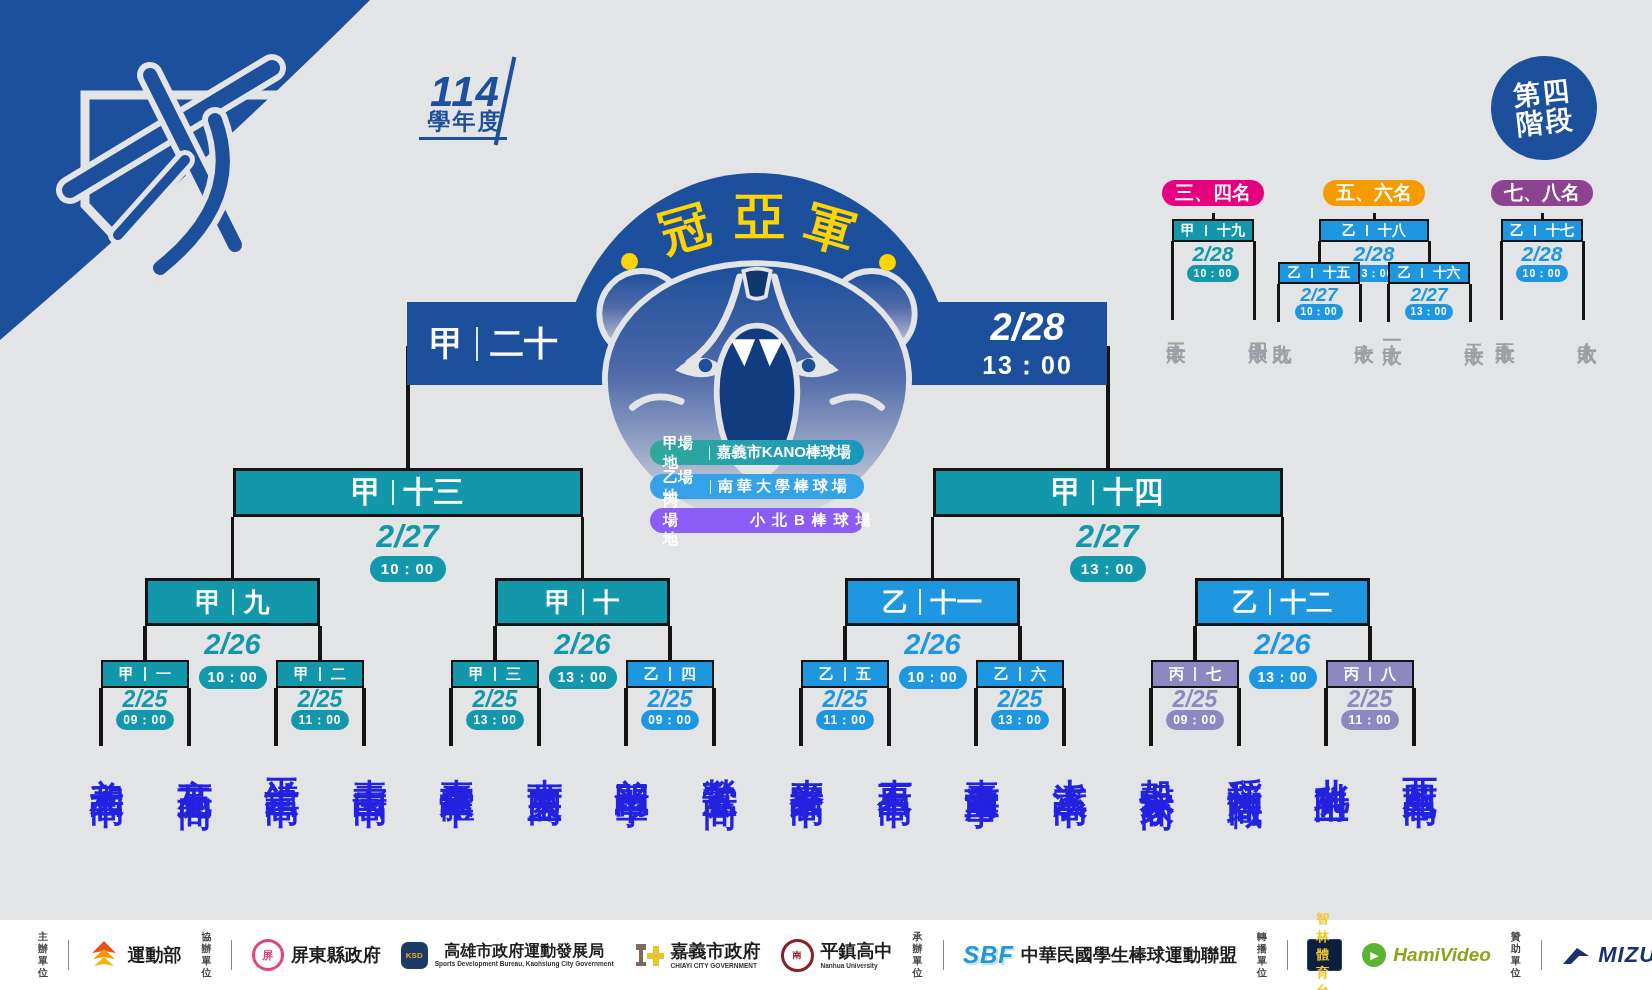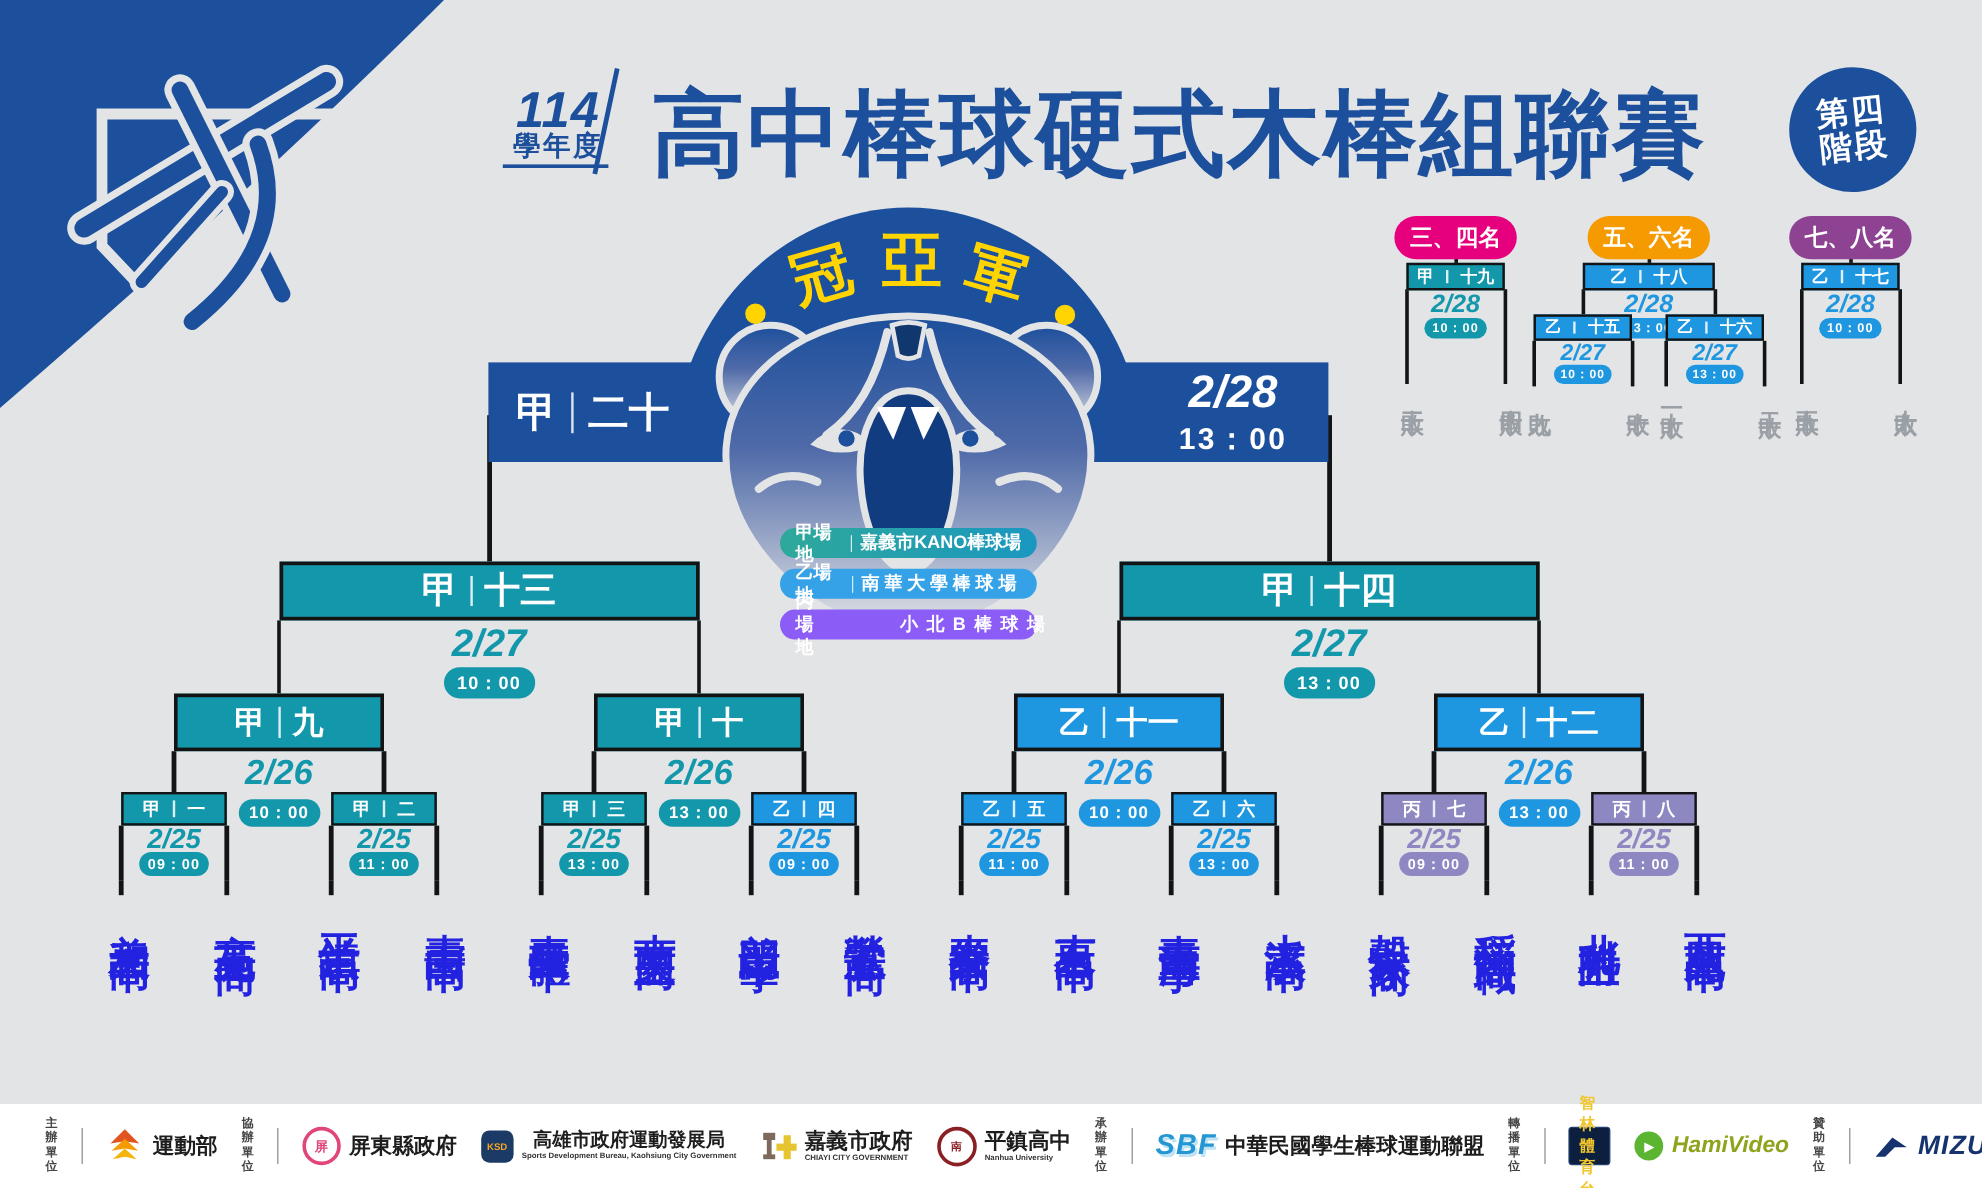--- a/index.html
+++ b/index.html
@@ -46,21 +46,21 @@
     border:3px solid #141414;box-sizing:border-box;z-index:2;}
   .hdr .sep{display:inline-block;width:2px;background:rgba(255,255,255,.85);margin:0 10px;height:60%;}
   .vline{position:absolute;background:#141414;z-index:1;}
   .mdate{position:absolute;text-align:center;font-weight:900;font-style:italic;z-index:2;}
   .pill{position:absolute;border-radius:999px;color:#fff;font-weight:900;display:flex;align-items:center;
     justify-content:center;letter-spacing:1px;z-index:2;}
   .vteam{position:absolute;writing-mode:vertical-rl;text-orientation:upright;color:#2222e0;font-weight:900;
     font-size:35px;line-height:1;letter-spacing:5px;}
   .vloser{position:absolute;writing-mode:vertical-rl;text-orientation:upright;color:#9aa0a6;font-weight:900;
     font-size:19px;line-height:1;letter-spacing:2px;}
-  .cbadge{position:absolute;height:36px;border-radius:18px;color:#fff;font-weight:900;font-size:19px;
+  .cbadge{position:absolute;height:26px;border-radius:18px;color:#fff;font-weight:900;font-size:19px;
     display:flex;align-items:center;padding:0 13px;transform:translateX(-50%);white-space:nowrap;z-index:2;}
   
   #corner{position:absolute;left:0;top:0;width:400px;height:350px;z-index:1;}
   
   #footer{position:absolute;left:0;top:920px;width:1652px;height:70px;background:#ffffff;z-index:4;}
   #sponsors{position:absolute;left:38px;top:0;height:70px;display:flex;align-items:center;gap:14px;}
   .role{display:flex;flex-direction:column;align-items:center;font-size:10px;font-weight:700;color:#444;line-height:12px;}
   .rdiv{width:1px;height:30px;background:#8a8a8a;margin:0 6px;}
   .sp-item{display:flex;align-items:center;gap:7px;margin-right:6px;}
   .sp-name{font-size:18px;font-weight:900;color:#1d1d1d;white-space:nowrap;}
@@ -111,21 +111,20 @@
       <path d="M215,120 Q245,200 160,268" stroke="#1c4f9c" stroke-width="14" stroke-linecap="round" fill="none"></path>
       <path d="M118,235 L185,160" stroke="#e3e4e6" stroke-width="20" stroke-linecap="round" fill="none"></path>
       <path d="M118,235 L185,160" stroke="#1c4f9c" stroke-width="10" stroke-linecap="round" fill="none"></path>
     </g>
   </svg>
 
   <div id="year-num">114</div>
   <div id="year-suffix">學年度</div>
   <div id="year-underline"></div>
   <div id="title-slash"></div>
-  <div id="main-title">高中棒球硬式木棒組聯賽</div>
   <div id="stage-badge">
     <span>第四</span>
     <span>階段</span>
   </div>
 
   <div id="arch"></div>
   <div class="arch-char" style="left:660px;top:196px;transform:rotate(-16deg);">冠</div>
   <div class="arch-char" style="left:735px;top:184px;">亞</div>
   <div class="arch-char" style="left:805px;top:196px;transform:rotate(16deg);">軍</div>
   <div class="arch-dot" style="left:621px;top:253px;"></div>

